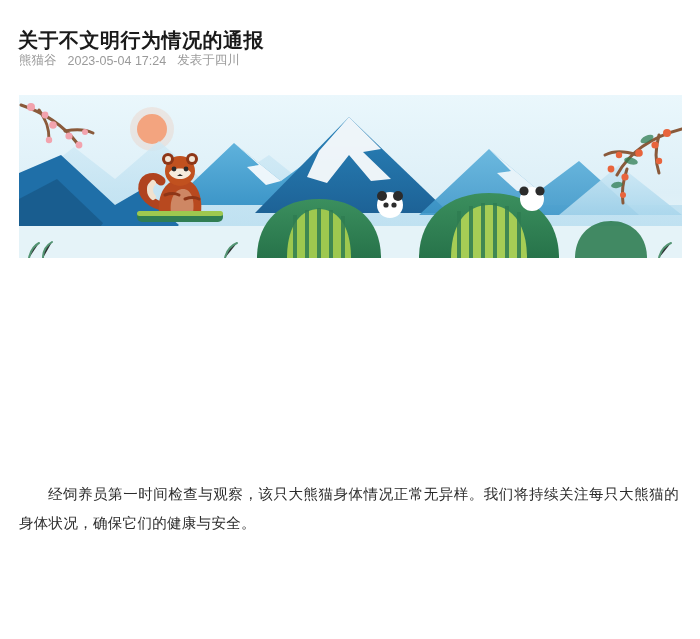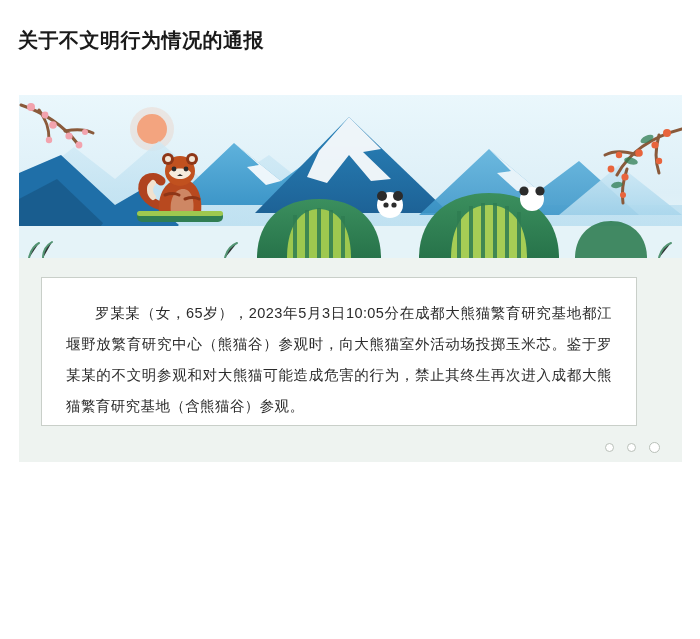--- a/index.html
+++ b/index.html
@@ -120,20 +120,25 @@
     letter-spacing: 0.3px;
   }
 </style>
 </head>
 <body>
 
 <div class="page">
 
   <h1 class="article-title">关于不文明行为情况的通报</h1>
 
+  <div class="meta">
+    <span>熊猫谷</span>
+    <span>2023-05-04 17:24</span>
+    <span>发表于四川</span>
+  </div>
 
   <div class="hero">
     <svg width="663" height="163" viewBox="0 0 663 163" xmlns="http://www.w3.org/2000/svg">
       <defs>
         <linearGradient id="skyGrad" x1="0" y1="0" x2="0" y2="1">
           <stop offset="0%" stop-color="#eaf7fc"></stop>
           <stop offset="60%" stop-color="#ddeff7"></stop>
           <stop offset="100%" stop-color="#eaf6fa"></stop>
         </linearGradient>
         <linearGradient id="mtnDark" x1="0" y1="0" x2="0" y2="1">
@@ -288,27 +293,18 @@
 
       <g stroke="#2f7d52" stroke-width="2" stroke-linecap="round" opacity="0.8">
         <path d="M10,163 C12,154 16,150 20,148"></path>
         <path d="M24,163 C24,155 28,150 33,147"></path>
         <path d="M206,163 C208,154 213,150 218,148"></path>
         <path d="M640,163 C642,154 647,150 652,148"></path>
       </g>
     </svg>
   </div>
 
-  <div class="notice-wrap">
-    <div class="notice-card">
-      <div class="notice-text">罗某某（女，65岁），2023年5月3日10:05分在成都大熊猫繁育研究基地都江堰野放繁育研究中心（熊猫谷）参观时，向大熊猫室外活动场投掷玉米芯。鉴于罗某某的不文明参观和对大熊猫可能造成危害的行为，禁止其终生再次进入成都大熊猫繁育研究基地（含熊猫谷）参观。</div>
-    </div>
-    <div class="dots">
-      <span class="dot"></span>
-      <span class="dot"></span>
-      <span class="dot dot-lg"></span>
-    </div>
+
+  <div class="body-copy">
+    <p>经饲养员第一时间检查与观察，该只大熊猫身体情况正常无异样。我们将持续关注每只大熊猫的身体状况，确保它们的健康与安全。</p>
   </div>
 
-  <div class="body-copy">
-  </div>
-
 </div>
 
 </body></html>

